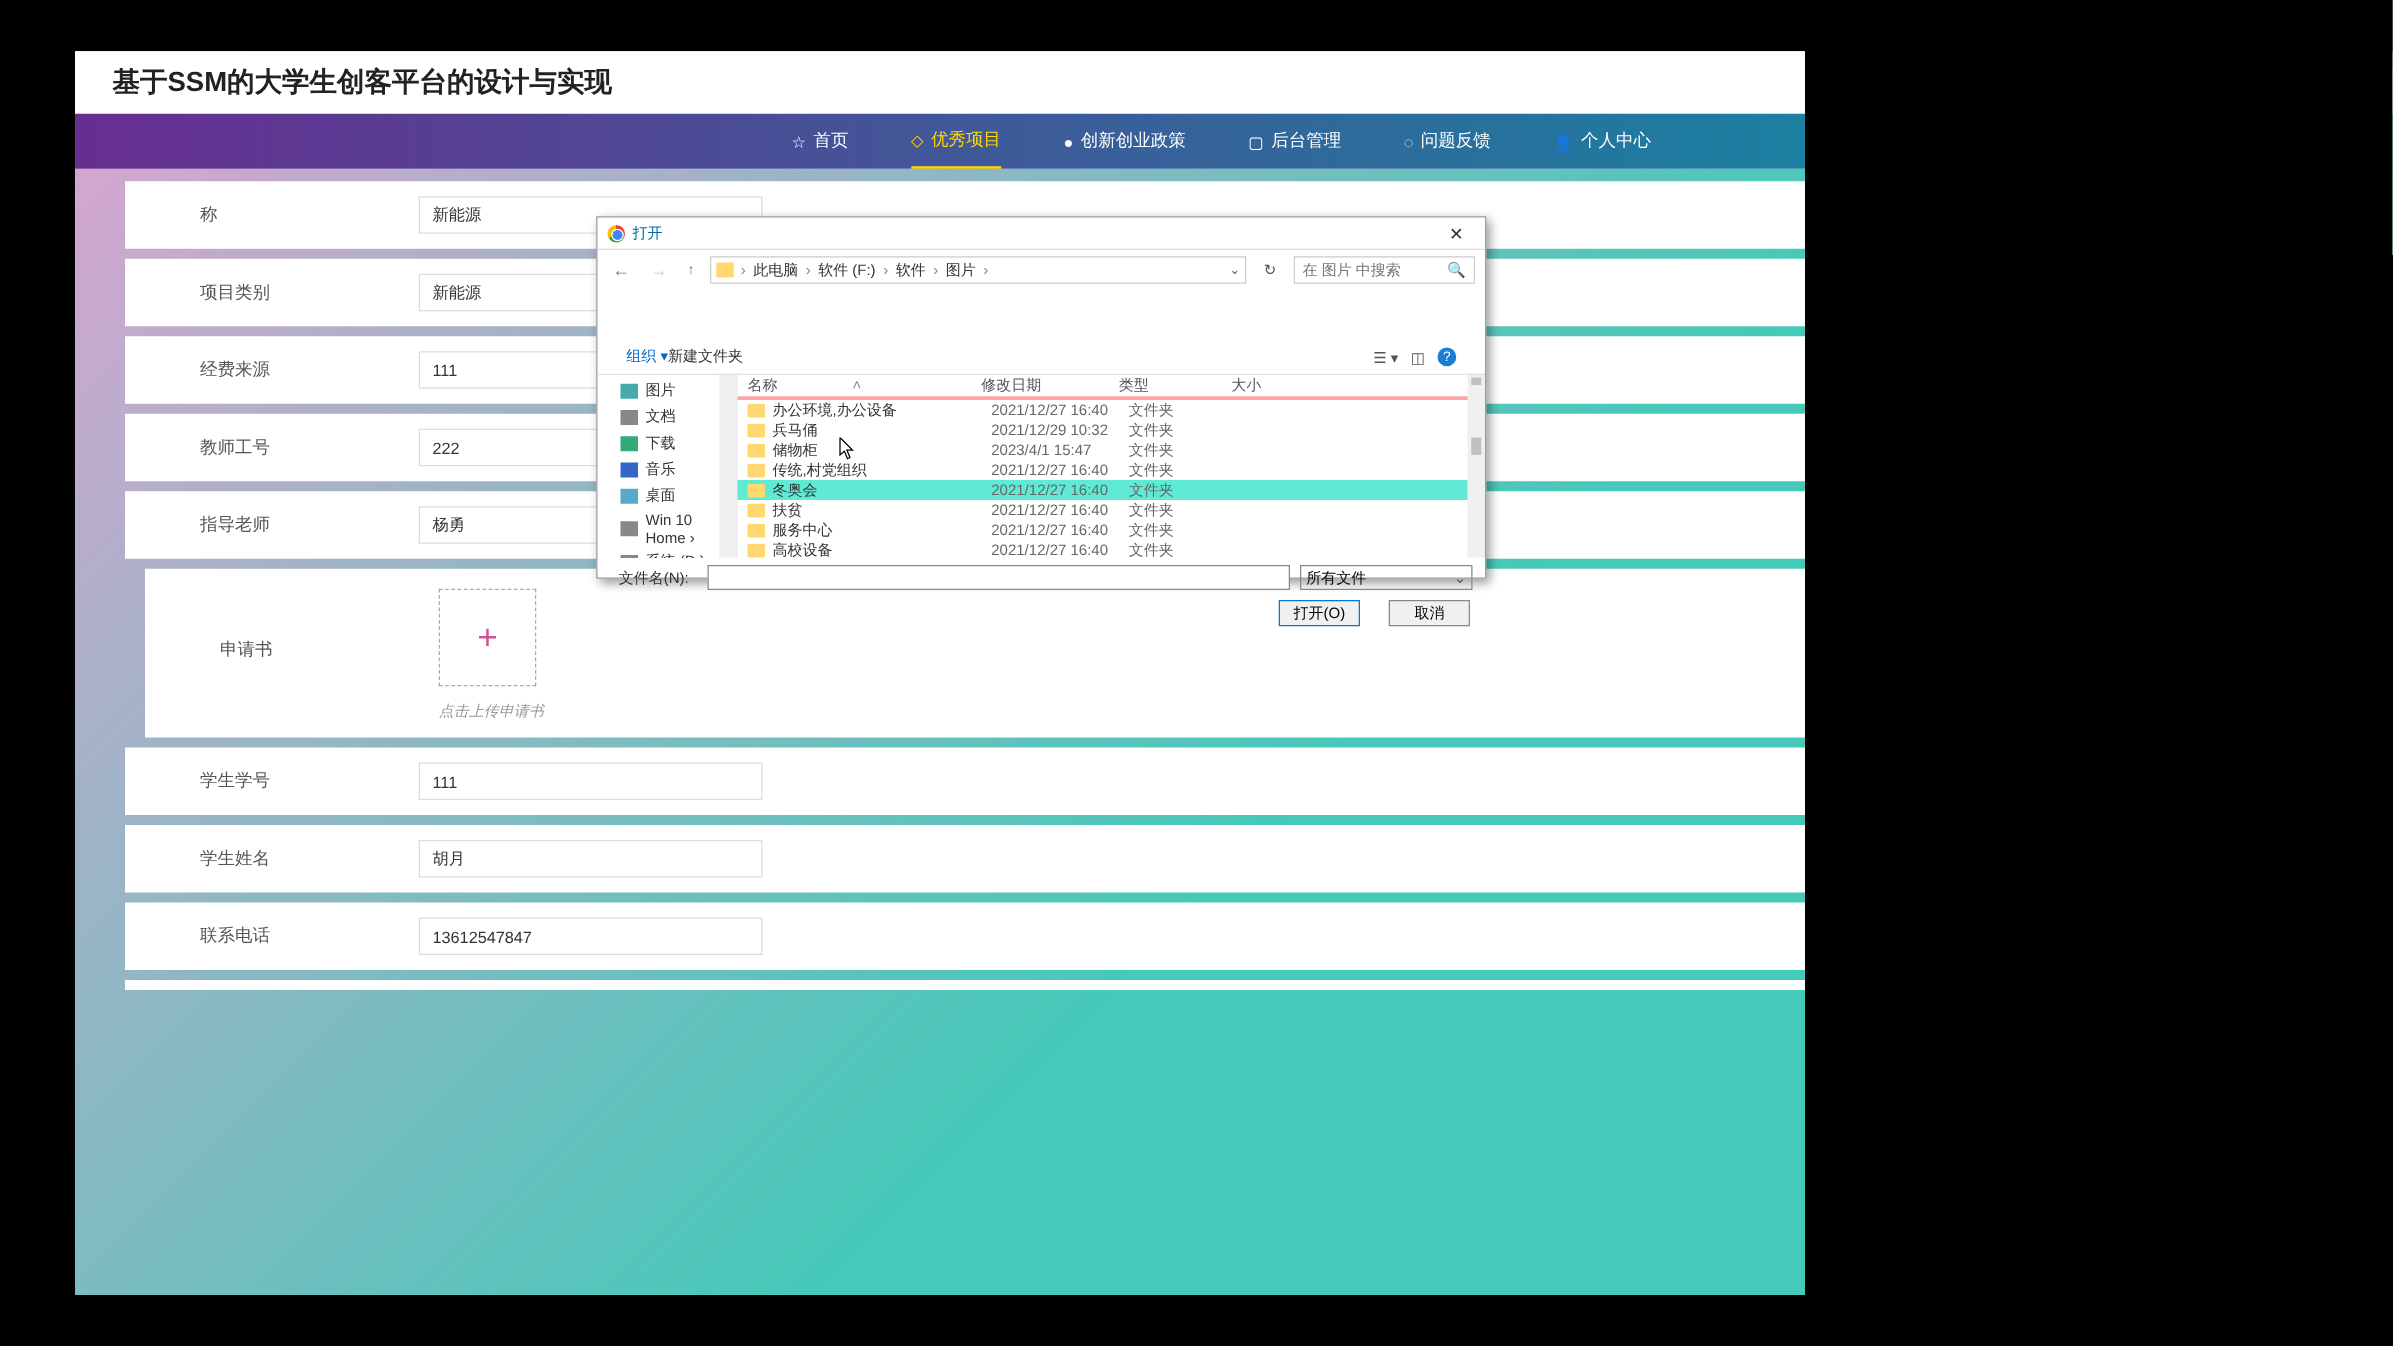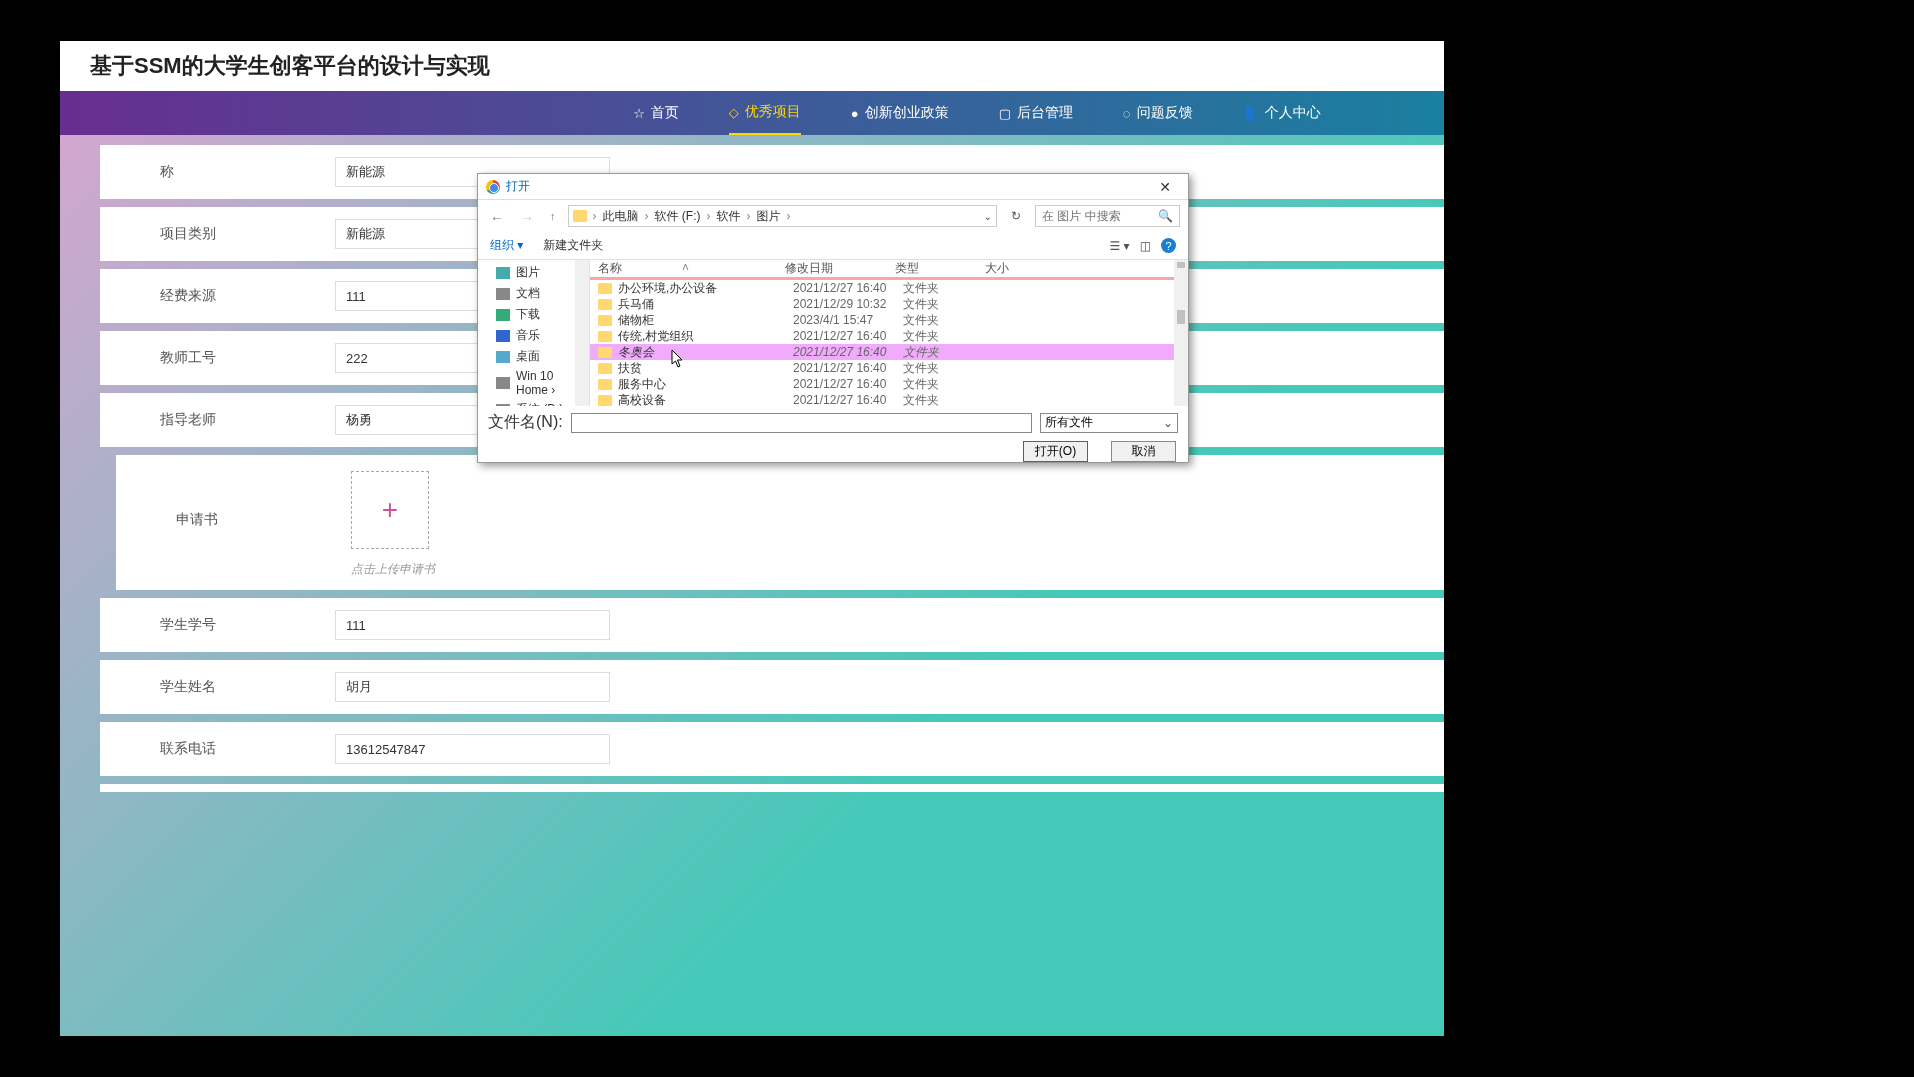--- a/index.html
+++ b/index.html
@@ -54,21 +54,21 @@
     .fd-breadcrumb { flex: 1; height: 22px; border: 1px solid #ccc; display: flex; align-items: center; padding: 0 4px; gap: 2px; position: relative; }
     .fd-bc-folder { width: 14px; height: 12px; background: #ffd970; border-radius: 1px; margin-right: 4px; }
     .fd-bc-item { color: #333; padding: 0 4px; cursor: pointer; }
     .fd-bc-sep { color: #888; }
     .fd-bc-chev { position: absolute; right: 4px; color: #555; font-size: 10px; }
     .fd-refresh { width: 22px; height: 22px; display: flex; align-items: center; justify-content: center; cursor: pointer; color: #555; }
     .fd-search { width: 145px; height: 22px; border: 1px solid #ccc; display: flex; align-items: center; padding: 0 6px; position: relative; }
     .fd-search input { border: none; outline: none; width: 100%; font-size: 12px; color: #c2410c; }
     .fd-search-icon { color: #666; font-size: 12px; }
     
-    .fd-toolbar { height: 28px; display: flex; align-items: center; padding: 0 12px; gap: 20px; border-bottom: 1px solid #e0e0e0; }
+    .fd-toolbar { height: 28px; display: flex; align-items: center; padding: 0 23px; border-bottom: 1px solid #e0e0e0; margin-top: 40px; }
     .fd-org { color: #0066cc; cursor: pointer; }
     .fd-newf { color: #333; cursor: pointer; }
     .fd-tb-right { margin-left: auto; display: flex; align-items: center; gap: 10px; }
     .fd-view-icon { cursor: pointer; color: #555; }
     .fd-help { width: 15px; height: 15px; background: #1a7fd4; color: #fff; border-radius: 50%; display: flex; align-items: center; justify-content: center; font-size: 11px; cursor: pointer; }
     
     .fd-body { display: flex; height: 146px; }
     .fd-sidebar { width: 112px; border-right: 1px solid #e0e0e0; overflow-y: auto; position: relative; padding: 2px 0; }
     .fd-sb-scroll { position: absolute; right: 0; top: 0; width: 14px; height: 100%; background: #f0f0f0; }
     .fd-sb-item { display: flex; align-items: center; gap: 6px; padding: 2px 6px 2px 18px; cursor: pointer; font-size: 12px; color: #333; }
@@ -84,29 +84,29 @@
     .fd-files-scroll { position: absolute; right: 0; top: 0; width: 14px; height: 100%; background: #f0f0f0; }
     .fd-files-scroll::before { content: ''; position: absolute; top: 2px; left: 3px; width: 8px; height: 6px; background: #c0c0c0; }
     .fd-files-scroll-thumb { position: absolute; top: 50px; right: 3px; width: 8px; height: 14px; background: #c0c0c0; }
     .fd-cols { display: flex; height: 20px; align-items: center; color: #555; border-bottom: 3px solid #fca5a5; }
     .fd-col-name { width: 195px; padding-left: 8px; }
     .fd-col-date { width: 110px; }
     .fd-col-type { width: 90px; }
     .fd-col-size { width: 60px; }
     .fd-sort-arrow { display: inline-block; margin-left: 60px; color: #888; }
     .fd-row { display: flex; height: 16px; align-items: center; padding-left: 8px; cursor: pointer; }
-    .fd-row.selected { background: #f0abfc; font-style: italic; }
+    .fd-row.selected { background: #5eead4; }
     .fd-file-icon { width: 14px; height: 11px; background: #ffd970; border-radius: 1px; margin-right: 6px; flex-shrink: 0; }
     .fd-file-name { width: 175px; color: #333; }
     .fd-file-date { width: 110px; color: #666; }
     .fd-file-type { width: 90px; color: #666; }
     
     .fd-footer { padding: 6px 10px; }
     .fd-filename-row { display: flex; align-items: center; gap: 8px; margin-bottom: 8px; }
-    .fd-fn-label { font-size: 16px; color: #333; min-width: 70px; text-align: center; }
+    .fd-fn-label { font-size: 12px; color: #333; min-width: 70px; text-align: center; }
     .fd-fn-input { flex: 1; height: 20px; border: 1px solid #888; padding: 0 4px; }
     .fd-filetype { width: 138px; height: 20px; border: 1px solid #888; padding: 0 4px; font-size: 12px; display: flex; align-items: center; position: relative; }
     .fd-filetype::after { content: '⌄'; position: absolute; right: 4px; color: #555; }
     .fd-buttons { display: flex; justify-content: flex-end; gap: 23px; padding-right: 2px; }
     .fd-btn { min-width: 65px; height: 21px; border: 1px solid #888; background: #f0f0f0; font-size: 12px; cursor: pointer; }
     .fd-btn.primary { border: 1px solid #0078d4; }
     
     .cursor-arrow { position: absolute; top: 350px; left: 671px; z-index: 200; pointer-events: none; }
     .cursor-arrow svg { width: 14px; height: 18px; }
   </style>

